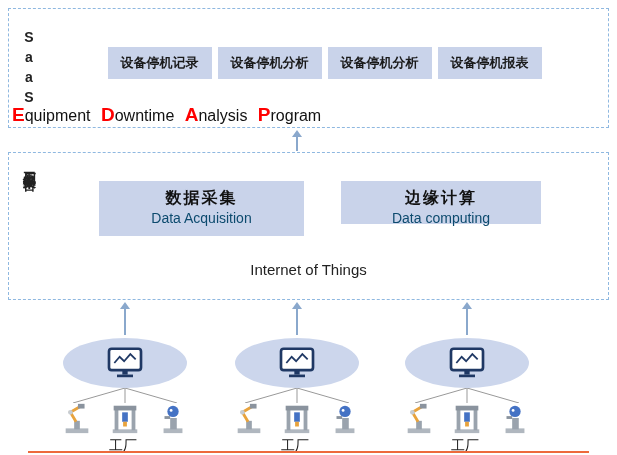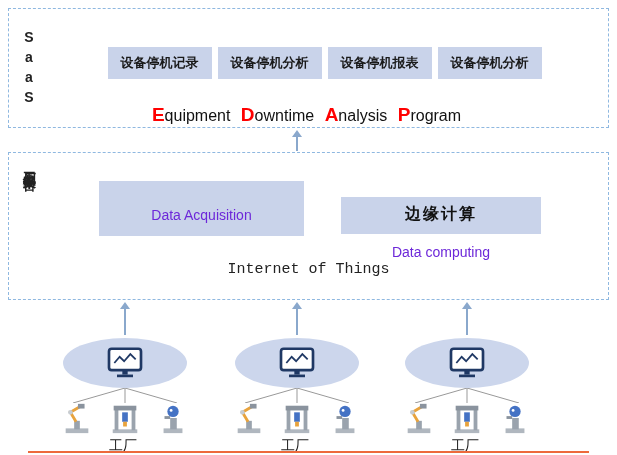--- a/index.html
+++ b/index.html
@@ -14,32 +14,32 @@
   .v-label { position:absolute; writing-mode:vertical-rl; text-orientation:upright;
              font-weight:bold; color:#222; }
   .saas-label { left:12px; top:20px; font-size:14px; letter-spacing:4px; }
   .platform-label { left:11px; top:8px; font-size:13px; letter-spacing:1px; }
 
   .module-row { position:absolute; left:50px; right:18px; top:38px;
                 display:flex; justify-content:center; gap:6px; }
   .chip { background:#c9d3ea; padding:7px 13px; font-weight:bold; font-size:13px;
           color:#1a1a1a; white-space:nowrap; }
 
-  .edap { position:absolute; left:0; right:4px; top:95px; text-align:center;
+  .edap { position:absolute; left:0; right:4px; top:95px; text-align:left;
           font-size:16px; color:#111; }
   .edap .part { margin:0 3px; }
   .edap b { color:#ff0000; font-size:19px; font-weight:bold; }
 
   .pbox { position:absolute; background:#c9d3ea; text-align:center; padding-top:7px; }
   .pbox .zh { font-size:16px; font-weight:bold; color:#111; letter-spacing:2px; }
-  .pbox .en { font-size:14px; color:#6d28d9; margin-top:19px; }
+  .pbox .en { font-size:14px; color:#0c4a6e; margin-top:1px; }
   .pbox1 { left:90px; top:28px; width:205px; height:55px; }
-  .pbox2 { left:332px; top:44px; width:200px; height:37px; }
+  .pbox2 { left:332px; top:28px; width:200px; height:43px; }
   .iot { position:absolute; left:0; right:0; top:108px; text-align:center;
-         font-size:15px; color:#222;font-family:Liberation Mono, monospace; }
+         font-size:15px; color:#222; }
 
   .up-arrow { position:absolute; width:12px; }
   .up-arrow .shaft { position:absolute; left:5px; top:6px; bottom:0; width:2px; background:#8aa8cc; }
   .up-arrow .head { position:absolute; left:1px; top:0; width:0; height:0;
                     border-left:5px solid transparent; border-right:5px solid transparent;
                     border-bottom:7px solid #8aa8cc; }
   .arrow-mid { left:291px; top:130px; height:21px; }
 
   .factory { position:absolute; top:298px; width:180px; height:157px; }
   .f1 { left:35px; } .f2 { left:207px; } .f3 { left:377px; }
@@ -95,39 +95,40 @@
   </defs>
 </svg>
 
 <div class="canvas">
 
   <div class="layer saas-layer">
     <div class="v-label saas-label">SaaS</div>
     <div class="module-row">
       <div class="chip">设备停机记录</div>
       <div class="chip">设备停机分析</div>
+      <div class="chip">设备停机分析</div>
       <div class="chip">设备停机报表</div>
-      <div class="chip">设备停机分析</div>
     </div>
     <div class="edap">
       <span class="part"><b>E</b><span>quipment</span></span>
       <span class="part"><b>D</b><span>owntime</span></span>
       <span class="part"><b>A</b><span>nalysis</span></span>
       <span class="part"><b>P</b><span>rogram</span></span>
     </div>
   </div>
 
   <div class="up-arrow arrow-mid">
     <div class="head"></div>
     <div class="shaft"></div>
   </div>
 
   <div class="layer platform-layer">
     <div class="v-label platform-label">工厂侧采集平台</div>
     <div class="pbox pbox1">
+      <div class="zh">数据采集</div>
       <div class="en">Data Acquisition</div>
     </div>
     <div class="pbox pbox2">
       <div class="zh">边缘计算</div>
       <div class="en">Data computing</div>
     </div>
     <div class="iot">Internet of Things</div>
   </div>
 
   <div class="factory f1">

